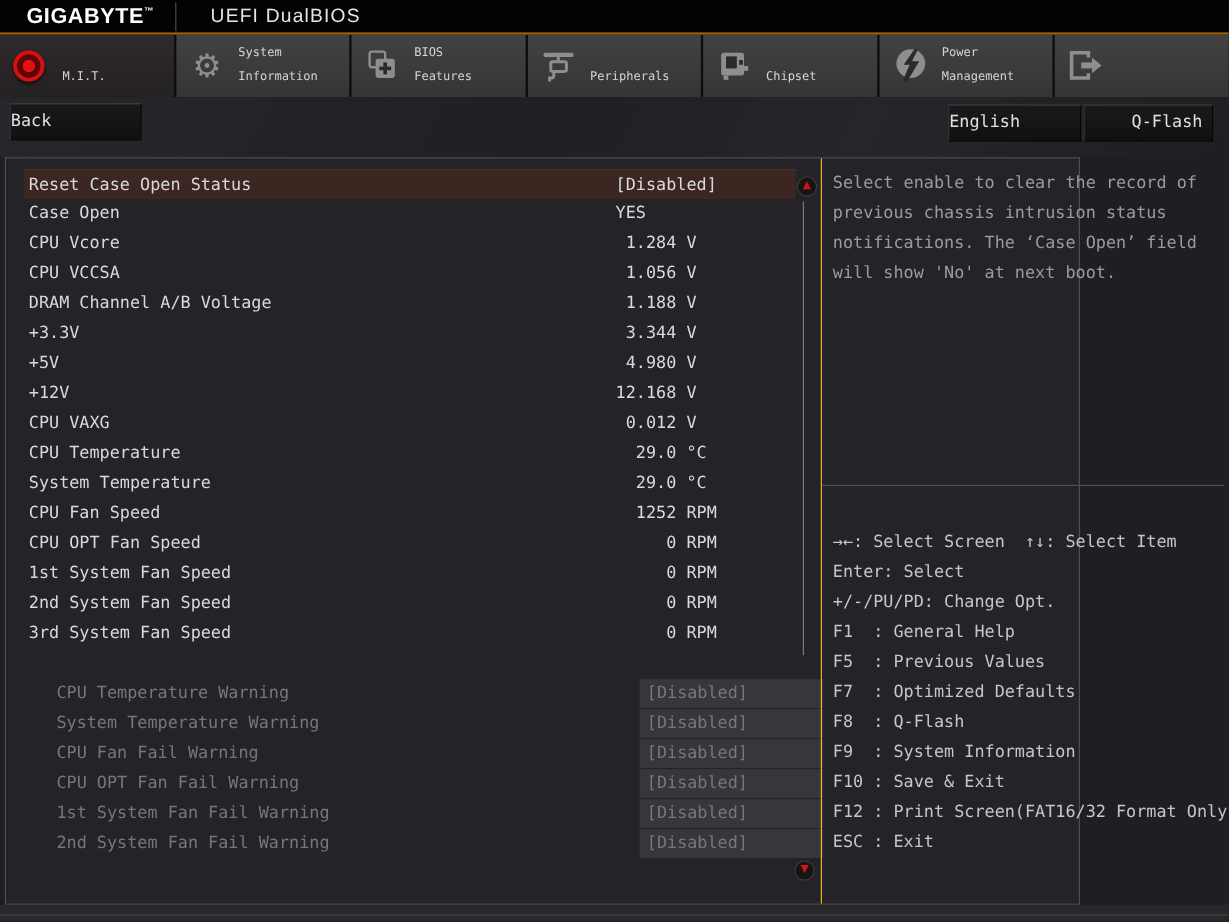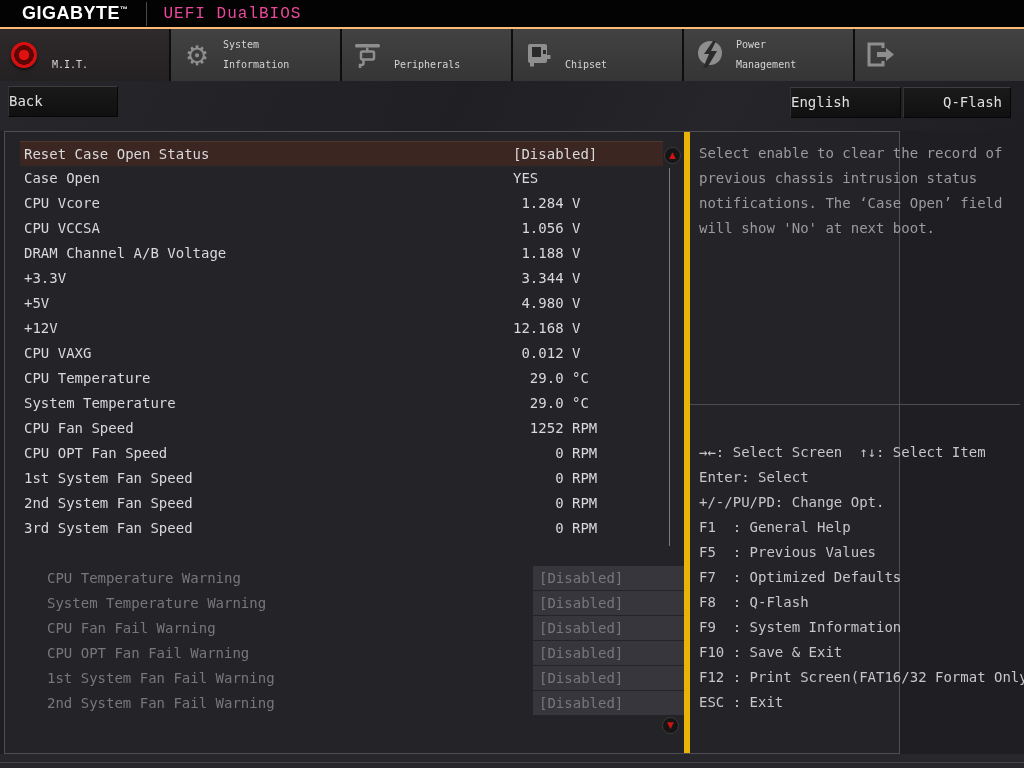--- a/index.html
+++ b/index.html
@@ -9,32 +9,32 @@
     font-family:"DejaVu Sans Mono", monospace;
     color:#d9d9dc;
     position:relative;
     overflow:hidden;
   }
 
   
   .topbar {
     position:absolute; left:0; top:0; width:1024px; height:29px;
     background:#030303; display:flex; align-items:center;
-    border-bottom:2px solid #fdba74;
+    border-bottom:2px solid #a16207;
   }
   .brand {
     margin-left:22px;
     font-family:"Liberation Sans", sans-serif;
     font-weight:bold; font-size:18px; letter-spacing:.5px; color:#ffffff;
   }
   .brand sup { font-size:8px; }
   .vdiv { width:1px; height:24px; background:#4a4a4a; margin:0 17px; }
   .apptitle {
-    font-family:Liberation Mono, monospace;
-    font-size:16px; color:#ec4899; letter-spacing:1px;
+    font-family:Liberation Sans, sans-serif;
+    font-size:16px; color:#e5e5e5; letter-spacing:1px;margin-left:12px;
   }
 
   
   .tabbar {
     position:absolute; left:0; top:29px; width:1024px; height:52px;
     background:#0d0d0d; display:flex; gap:2px;
   }
   .tab {
     flex:1; position:relative; cursor:pointer;
     background:linear-gradient(180deg,#424242,#353535);
@@ -94,21 +94,21 @@
     background:#151515; border:1px solid #3c3c3c; color:#cf1212;
     font-size:9px; text-align:center; line-height:15px; cursor:pointer;
     font-family:"DejaVu Sans", sans-serif;
   }
   .scroll-up { top:15px; }
   .scroll-down { left:657px; top:585px; }
 
   
   .helppane {
     position:absolute; left:679px; top:0; width:336px; height:621px;
-    border-left:6px solid #eab308;
+    border-left:1px solid #eab308;
   }
   .helptext { position:absolute; left:9px; top:9px; font-size:14px; line-height:25px; color:#9b9b9f; }
   .helptext div { white-space:pre; }
   .hdivider { position:absolute; left:0; top:272px; width:100%; height:1px; background:#4e4e52; }
   .legend { position:absolute; left:9px; top:308px; font-size:14px; line-height:25px; color:#c6c6ca; }
   .legend div { white-space:pre; }
 
   
   .bottomstrip { position:absolute; left:0; top:754px; width:1024px; height:14px; background:#28282c; }
   .bottomstrip::after { content:""; position:absolute; left:0; top:8px; width:100%; height:1px; background:#46464a; }
@@ -135,20 +135,34 @@
   </div>
 
   <div class="tab">
     <span class="ticon">⚙</span>
     <span class="tlabel">
         <span>System</span>
         <span>Information</span>
       </span>
   </div>
 
+  <div class="tab">
+    <span class="ticon">
+      <svg width="30" height="28" viewBox="0 0 30 28">
+        <rect x="4" y="2" width="13" height="13" rx="2" fill="none" stroke="#8e8e8e" stroke-width="2"></rect>
+        <rect x="9" y="8" width="16" height="16" rx="2" fill="#8e8e8e"></rect>
+        <rect x="15.5" y="11" width="3" height="10" fill="#2a2a2a"></rect>
+        <rect x="12" y="14.5" width="10" height="3" fill="#2a2a2a"></rect>
+      </svg>
+    </span>
+    <span class="tlabel">
+        <span>BIOS</span>
+        <span>Features</span>
+      </span>
+  </div>
 
   <div class="tab">
     <span class="ticon">
       <svg width="30" height="28" viewBox="0 0 30 28">
         <rect x="2" y="3" width="25" height="3.5" rx="1.5" fill="#8e8e8e"></rect>
         <rect x="13" y="6.5" width="2.5" height="4" fill="#8e8e8e"></rect>
         <rect x="8" y="10.5" width="13" height="8" rx="1.5" fill="none" stroke="#8e8e8e" stroke-width="2.5"></rect>
         <path d="M10.5,18.5 L10.5,22 Q10.5,24 8.5,24 L7,24 L7,27" fill="none" stroke="#8e8e8e" stroke-width="2.5"></path>
       </svg>
     </span>

